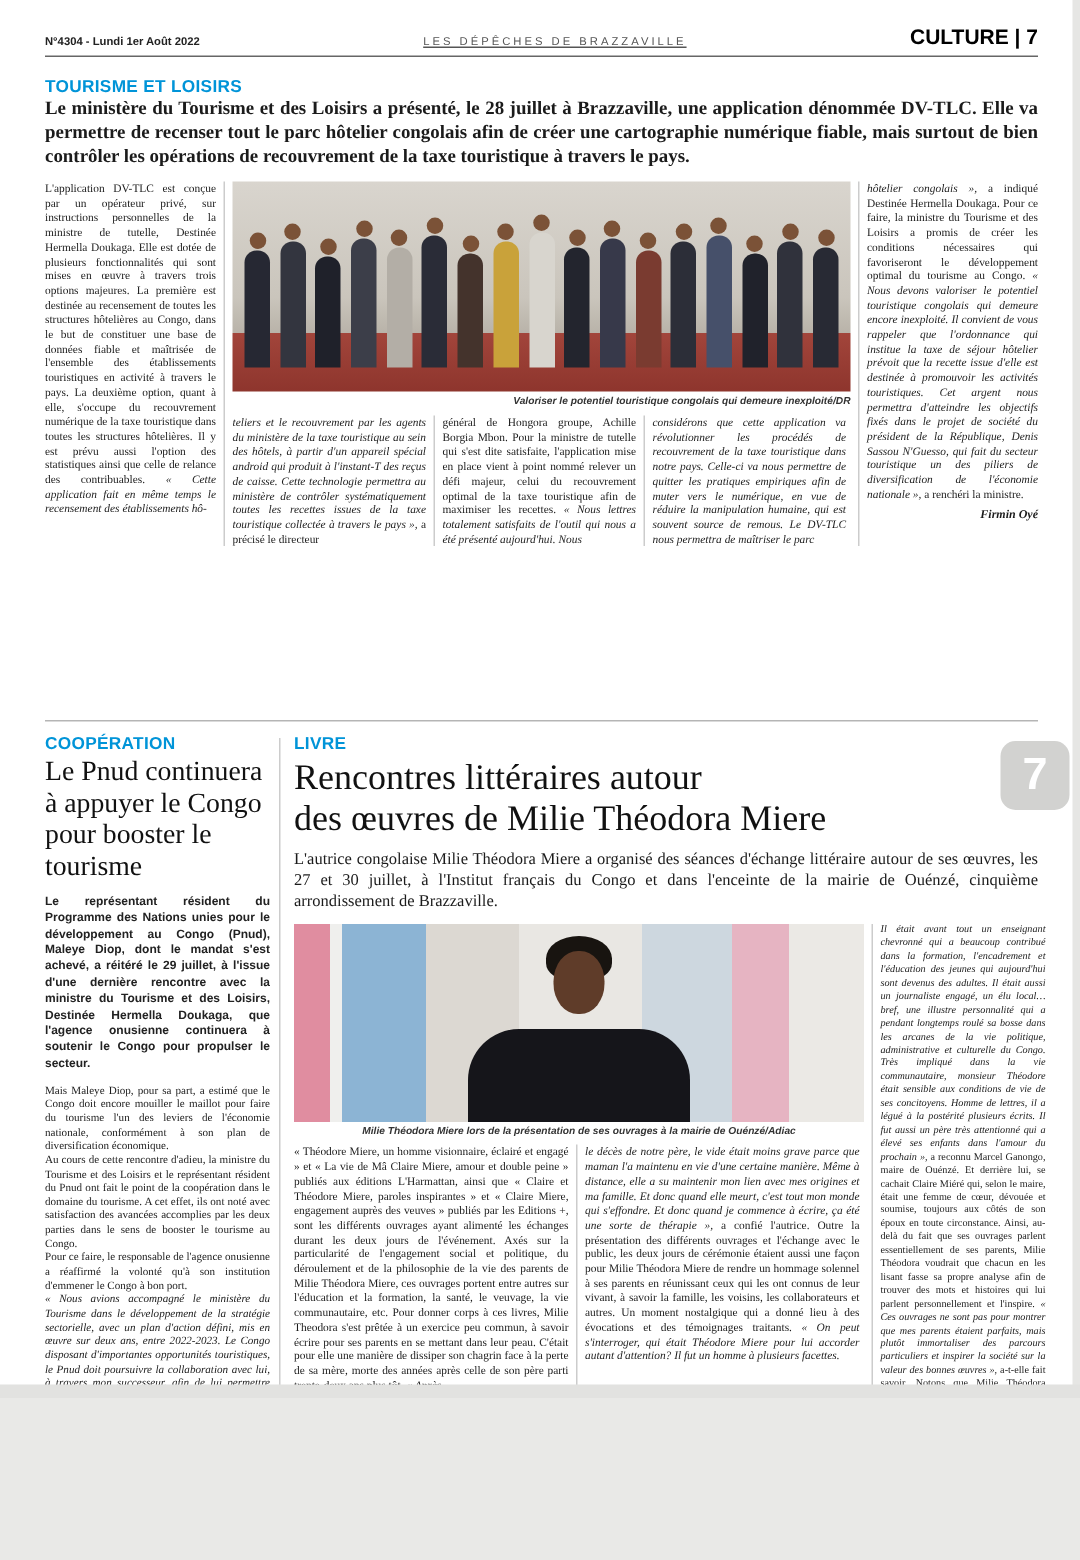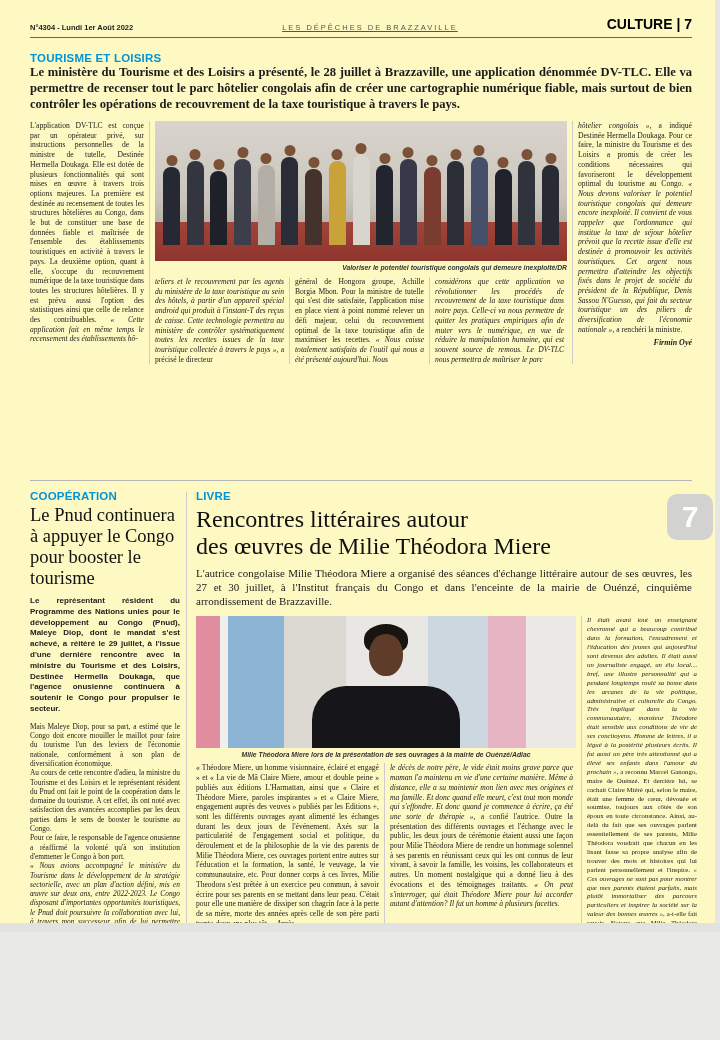--- a/index.html
+++ b/index.html
@@ -1,16 +1,16 @@
 <!DOCTYPE html>
 <html><head>
 <meta charset="utf-8">
 <style>
   html,body{margin:0;padding:0;background:#e9e9e7;}
-  .page{position:relative;width:720px;height:932px;background:#fef9c3;overflow:hidden;
+  .page{position:relative;width:720px;height:932px;background:#ffffff;overflow:hidden;
         font-family:"Liberation Serif",serif;color:#1b1b1b;margin:0 auto;}
   .edge-right{position:absolute;top:0;right:0;width:5px;height:100%;background:#e6e6e4;}
   .foot-strip{position:absolute;bottom:0;left:0;width:100%;height:9px;background:#e2e2e0;}
 
   
   .hdr{position:absolute;top:16px;left:30px;width:662px;display:flex;justify-content:space-between;
        align-items:flex-end;border-bottom:1px solid #666;padding-bottom:5px;}
   .hdr .ed{font-family:"Liberation Sans",sans-serif;font-size:7.5px;font-weight:bold;color:#222;}
   .hdr .mast{font-family:"Liberation Sans",sans-serif;font-size:7.5px;letter-spacing:2px;color:#555;text-decoration:underline;}
   .hdr .cult{font-family:"Liberation Sans",sans-serif;font-size:14px;font-weight:bold;color:#000;}
@@ -142,21 +142,21 @@
         <div class="caption cap-r">Valoriser le potentiel touristique congolais qui demeure inexploité/DR</div>
 
         <div class="t-inner">
           <div class="icol coltxt">
             <span class="it">teliers et le recouvrement par les agents du ministère de la taxe touristique au sein des hôtels, à partir d'un appareil spécial android qui produit à l'instant-T des reçus de caisse. Cette technologie permettra au ministère de contrôler systématiquement toutes les recettes issues de la taxe touristique collectée à travers le pays »,</span>
             <span>a précisé le directeur</span>
           </div>
           <div class="vr"></div>
           <div class="icol coltxt">
             <span>général de Hongora groupe, Achille Borgia Mbon. Pour la ministre de tutelle qui s'est dite satisfaite, l'application mise en place vient à point nommé relever un défi majeur, celui du recouvrement optimal de la taxe touristique afin de maximiser les recettes.</span>
-            <span class="it">« Nous caisse totalement satisfaits de l'outil qui nous a été présenté aujourd'hui. Nous</span>
+            <span class="it">« Nous lettres totalement satisfaits de l'outil qui nous a été présenté aujourd'hui. Nous</span>
           </div>
           <div class="vr"></div>
           <div class="icol coltxt it">considérons que cette application va révolutionner les procédés de recouvrement de la taxe touristique dans notre pays. Celle-ci va nous permettre de quitter les pratiques empiriques afin de muter vers le numérique, en vue de réduire la manipulation humaine, qui est souvent source de remous. Le DV-TLC nous permettra de maîtriser le parc</div>
         </div>
       </div>
 
       <div class="vr"></div>
       <div class="ncol coltxt">
         <span class="it">hôtelier congolais »,</span>
         <span>a indiqué Destinée Hermella Doukaga. Pour ce faire, la ministre du Tourisme et des Loisirs a promis de créer les conditions nécessaires qui favoriseront le développement optimal du tourisme au Congo.</span>

